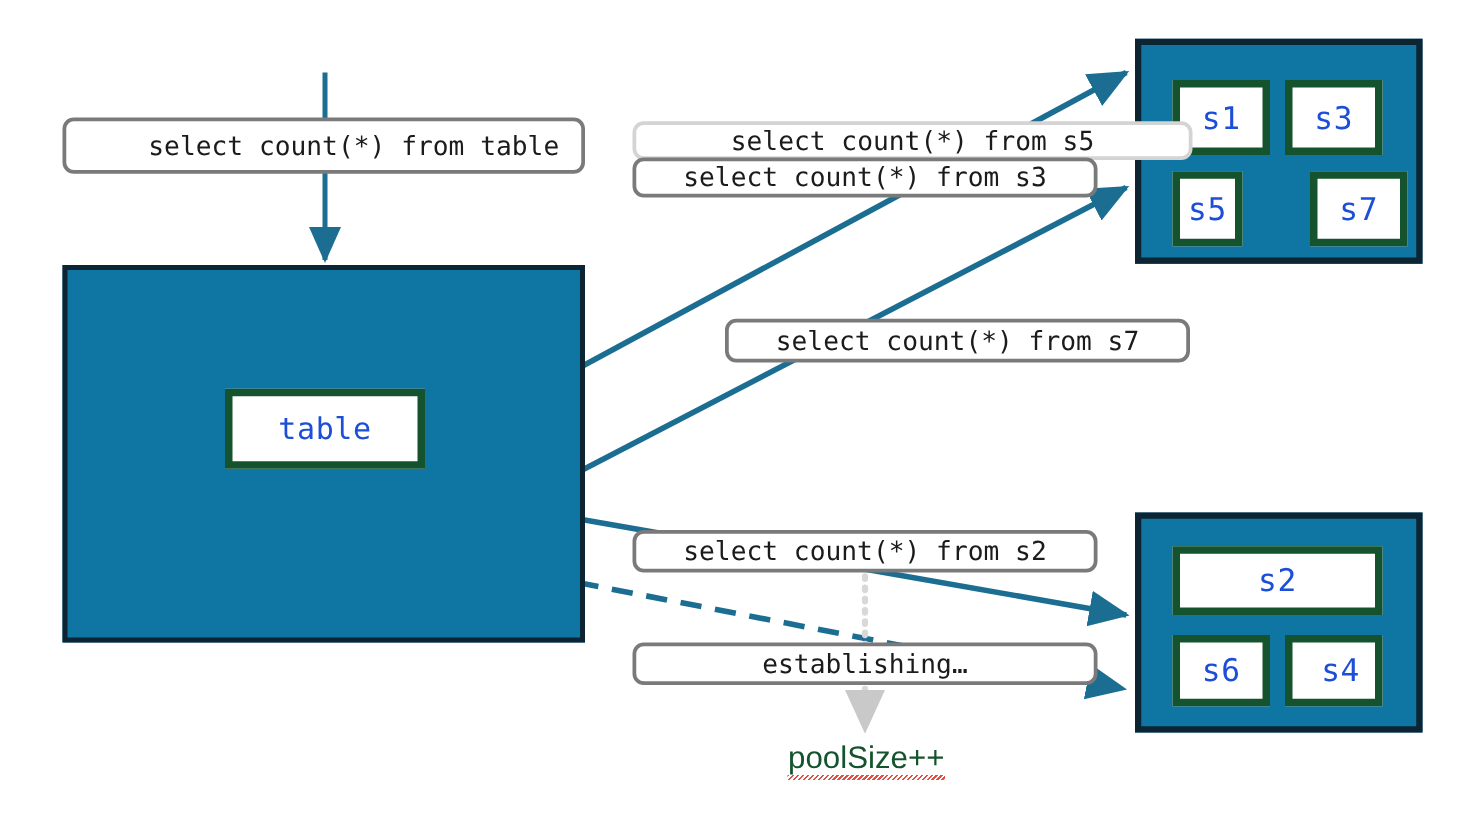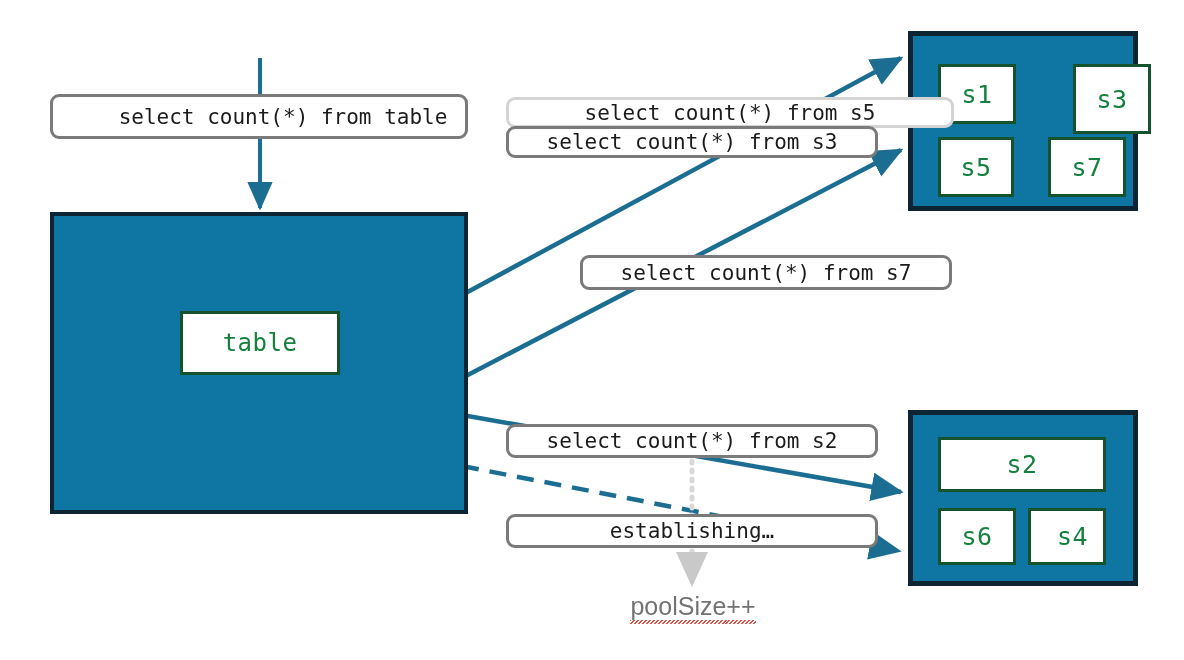--- a/index.html
+++ b/index.html
@@ -10,47 +10,47 @@
   
   .group{position:absolute;background:#0f75a3;border:5px solid #0d2433;box-sizing:border-box;}
   #group-top{left:908px;top:31px;width:230px;height:180px;}
   #group-bottom{left:908px;top:410px;width:230px;height:176px;}
 
   
   #table-container{position:absolute;left:50px;top:212px;width:418px;height:302px;
       background:#0f75a3;border:4px solid #0d2433;box-sizing:border-box;}
 
   
-  .node{position:absolute;background:#ffffff;border:3px solid #14532d;box-sizing:border-box;
+  .node{position:absolute;background:#ffffff;border:6px solid #14532d;box-sizing:border-box;
         display:flex;align-items:center;justify-content:center;
-        color:#15803d;font-size:25px;letter-spacing:.5px;}
+        color:#1d4ed8;font-size:25px;letter-spacing:.5px;}
   #node-table{left:180px;top:311px;width:160px;height:64px;font-size:24px;text-align:right;}
   #node-s1{left:938px;top:64px;width:78px;height:60px;}
-  #node-s3{left:1028px;top:64px;width:78px;height:70px;margin-left:45px;}
-  #node-s5{left:938px;top:137px;width:76px;height:60px;}
+  #node-s3{left:1028px;top:64px;width:78px;height:60px;}
+  #node-s5{left:938px;top:137px;width:56px;height:60px;}
   #node-s7{left:1028px;top:137px;width:78px;height:60px;margin-left:20px;}
   #node-s2{left:938px;top:437px;width:168px;height:55px;}
   #node-s6{left:938px;top:508px;width:78px;height:57px;}
   #node-s4{left:1028px;top:508px;width:78px;height:57px;padding-left:11px;}
 
   
   .chip{position:absolute;background:#ffffff;border:3px solid #7a7a7a;border-radius:9px;
         box-sizing:border-box;display:flex;align-items:center;justify-content:center;
         color:#1b1b1b;font-size:21px;letter-spacing:0px;white-space:nowrap;}
   .chip.faint{border-color:#d4d4d4;}
   #chip-table{left:50px;top:94px;width:418px;height:45px;padding-left:48px;}
   #chip-s5{left:506px;top:97px;width:448px;height:31px;z-index:6;}
   #chip-s3{left:506px;top:126px;width:372px;height:32px;z-index:7;}
   #chip-s7{left:580px;top:255px;width:372px;height:35px;z-index:7;}
   #chip-s2{left:506px;top:424px;width:372px;height:34px;z-index:7;}
   #chip-est{left:506px;top:514px;width:372px;height:34px;z-index:7;}
 
   
   #poolsize{position:absolute;left:568px;top:592px;width:250px;text-align:center;
-      font-family:"Liberation Sans","DejaVu Sans",sans-serif;font-size:25px;color:#737373;
+      font-family:"Liberation Sans","DejaVu Sans",sans-serif;font-size:25px;color:#14532d;
       letter-spacing:0px;}
   #poolsize .sq{position:relative;display:inline-block;}
   #poolsize .sq::after{content:"";position:absolute;left:0;right:0;bottom:-3px;height:4px;
       background-image:repeating-linear-gradient(135deg,#e23b2e 0 1.4px,transparent 1.4px 2.8px);
       opacity:.9;}
 </style>
 </head>
 <body>
 
 <svg id="canvas" viewBox="0 0 1184 660">

